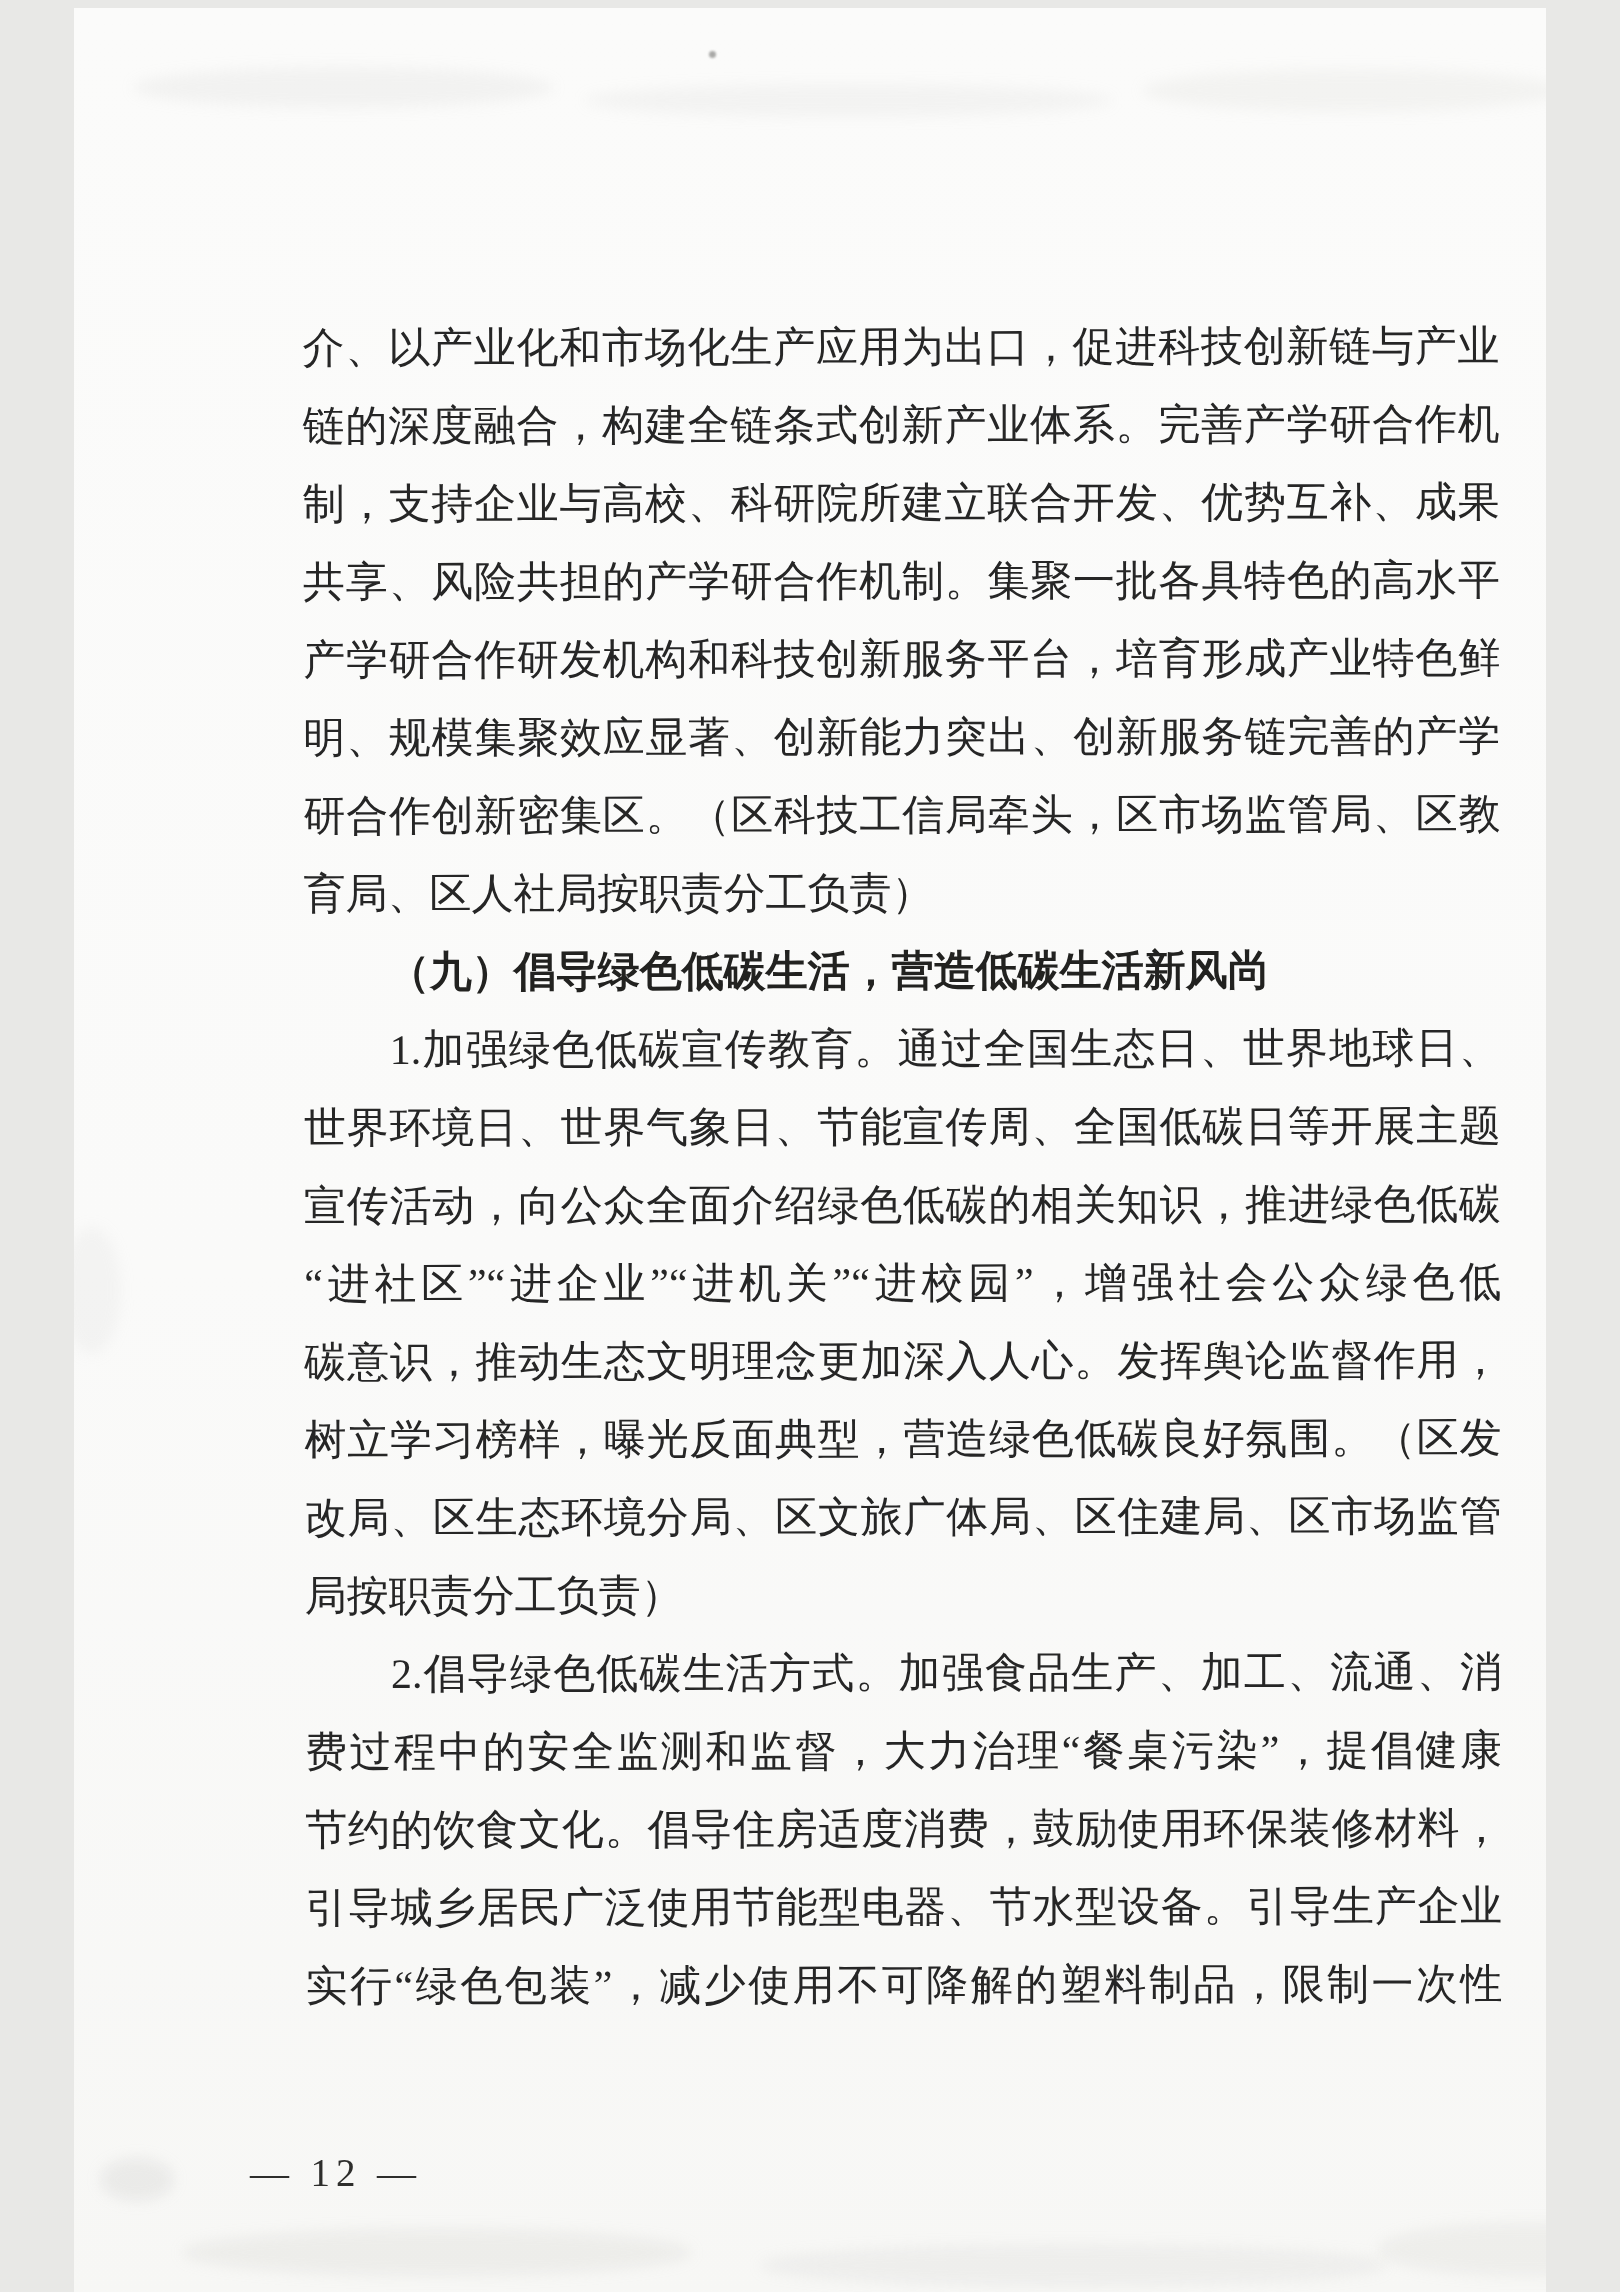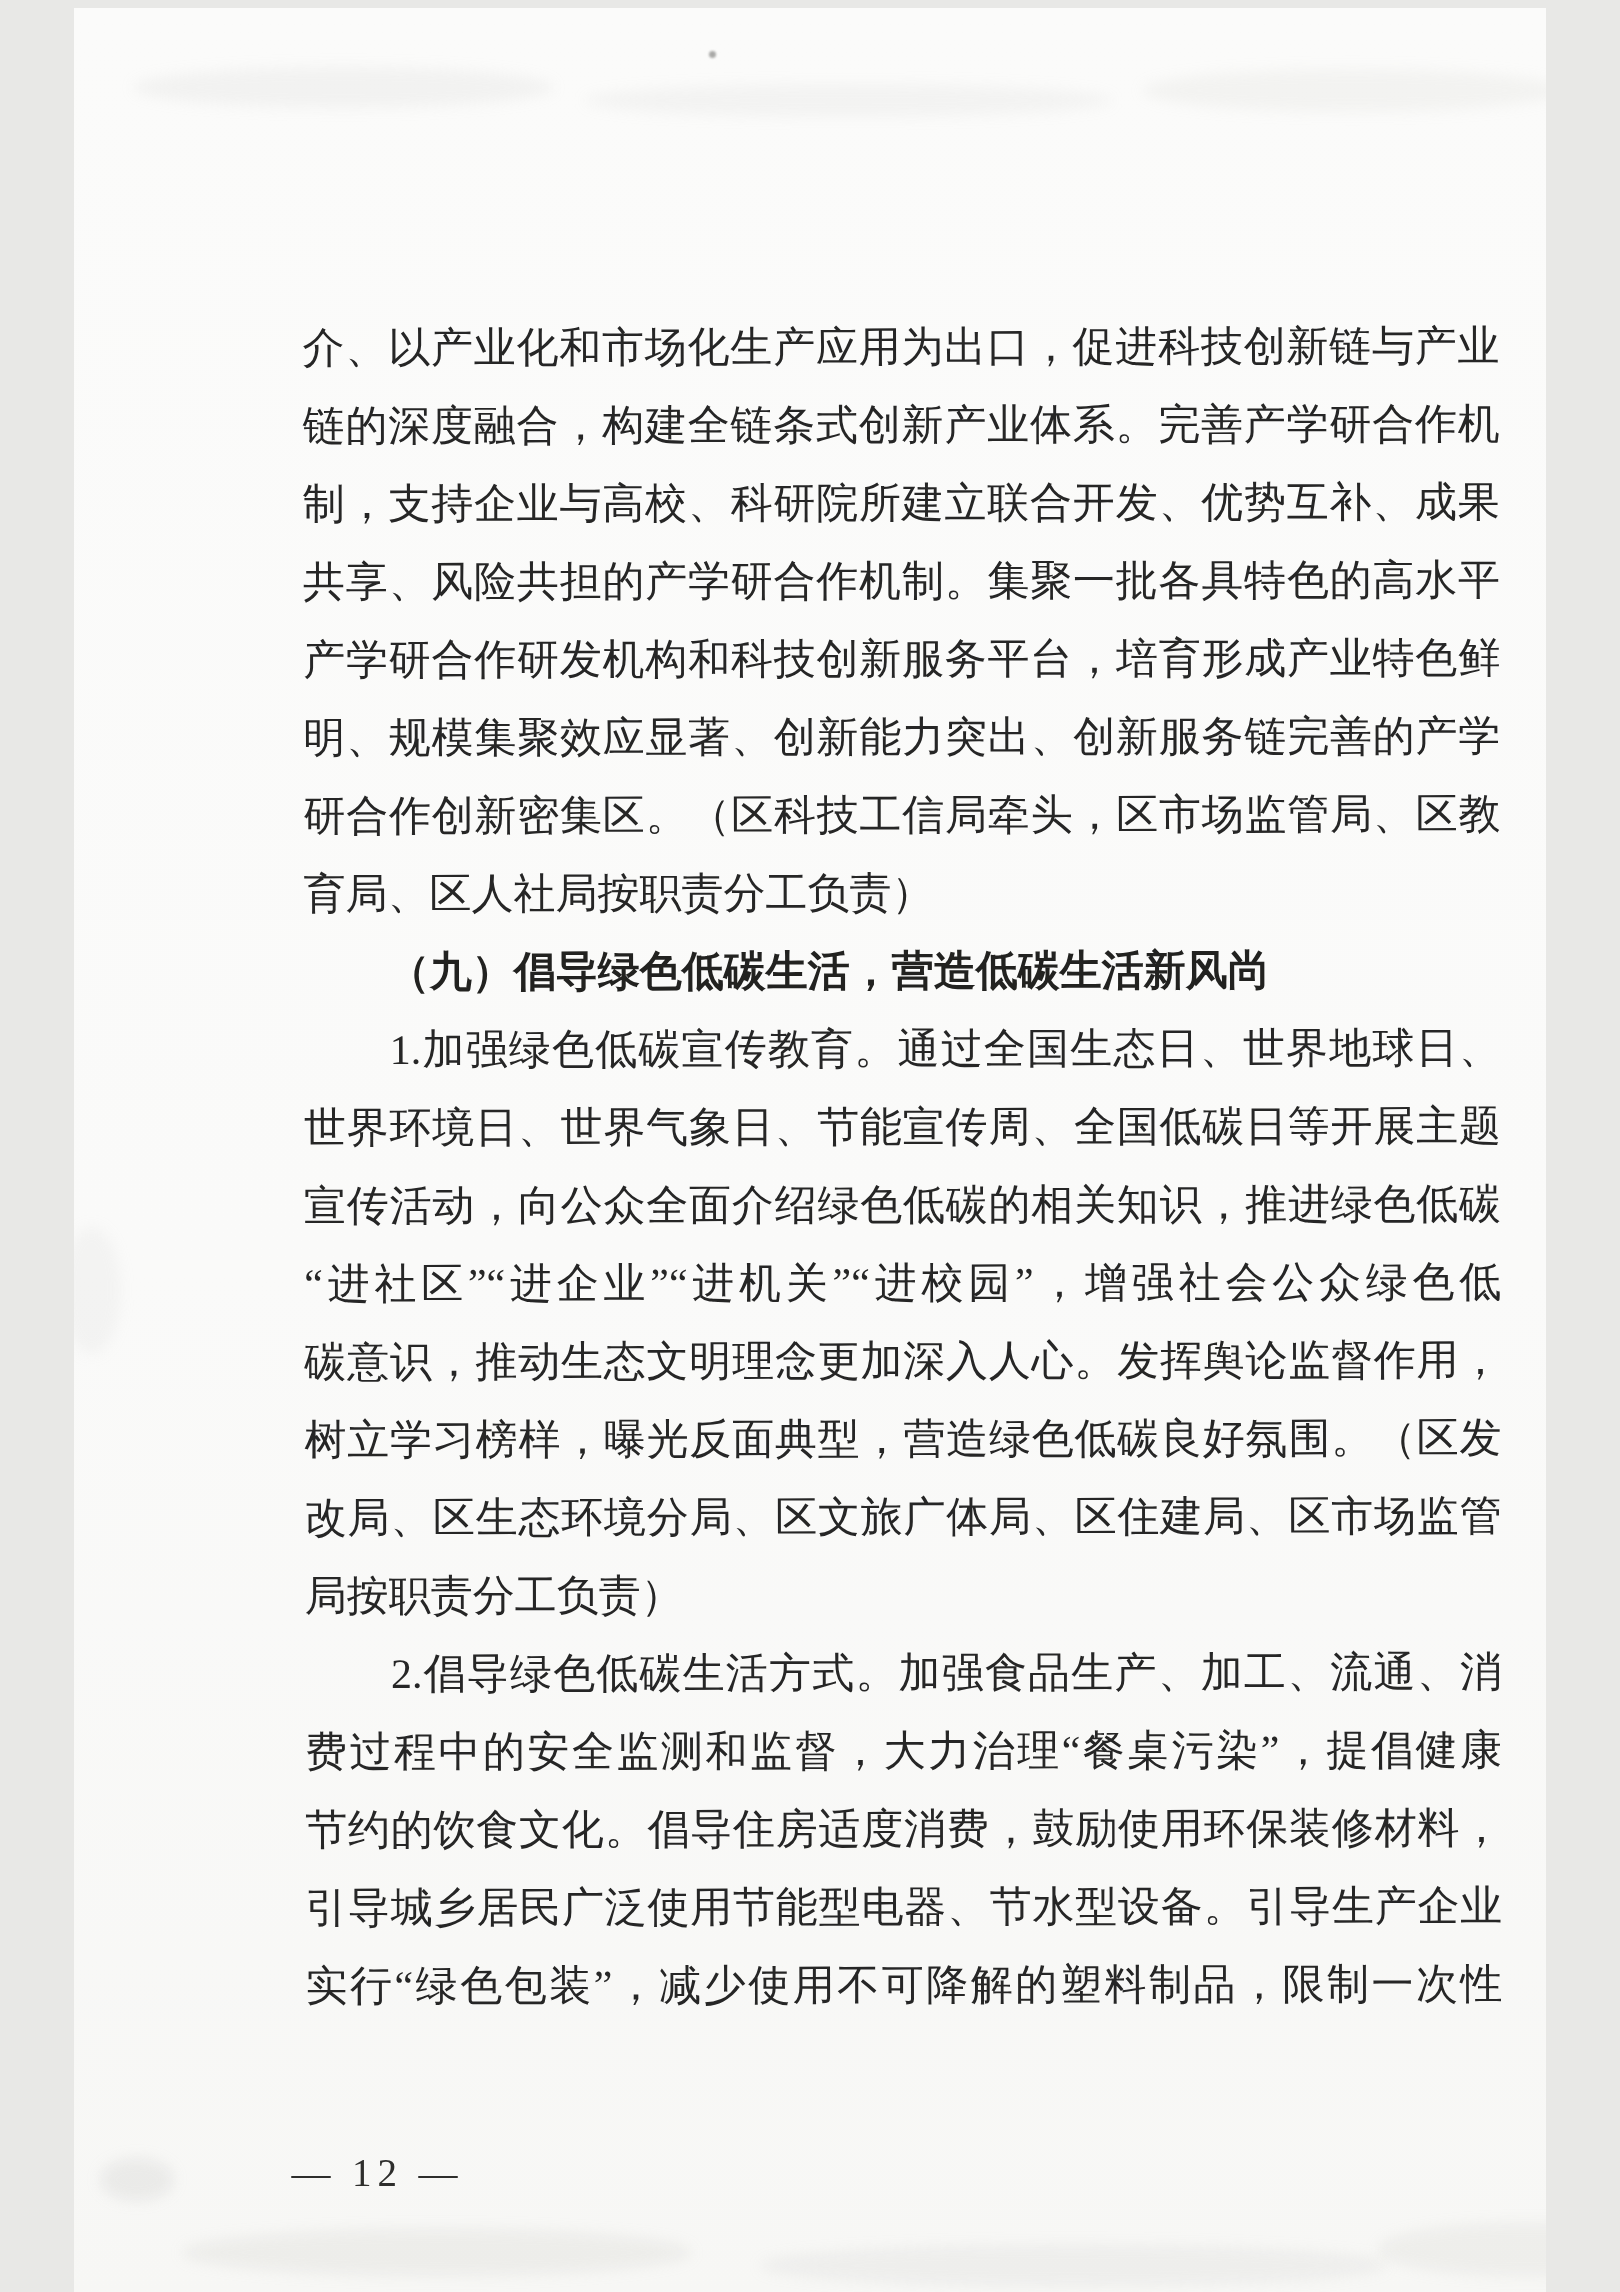--- a/index.html
+++ b/index.html
@@ -35,21 +35,20 @@
   .line.left{ text-align:left; }
   .line.heading{
     font-weight:700;
     text-align:left;
     text-indent:84px;
     color:#222220;
   }
   .page-number{
     position:absolute;
     left:176px;top:2133px;width:255px;
-    text-align:center;
     font-size:39px;
     line-height:63px;
     letter-spacing:5.9px;
     color:#2e2e2c;
   }
   
   .blob{position:absolute;border-radius:50%;filter:blur(6.9px);pointer-events:none;}
   .b-top1{left:59px;top:59px;width:421px;height:41px;background:rgba(190,190,188,.14);}
   .b-top2{left:510px;top:76px;width:529px;height:33px;background:rgba(190,190,188,.12);}
   .b-top3{left:1068px;top:61px;width:421px;height:43px;background:rgba(190,190,188,.13);}

